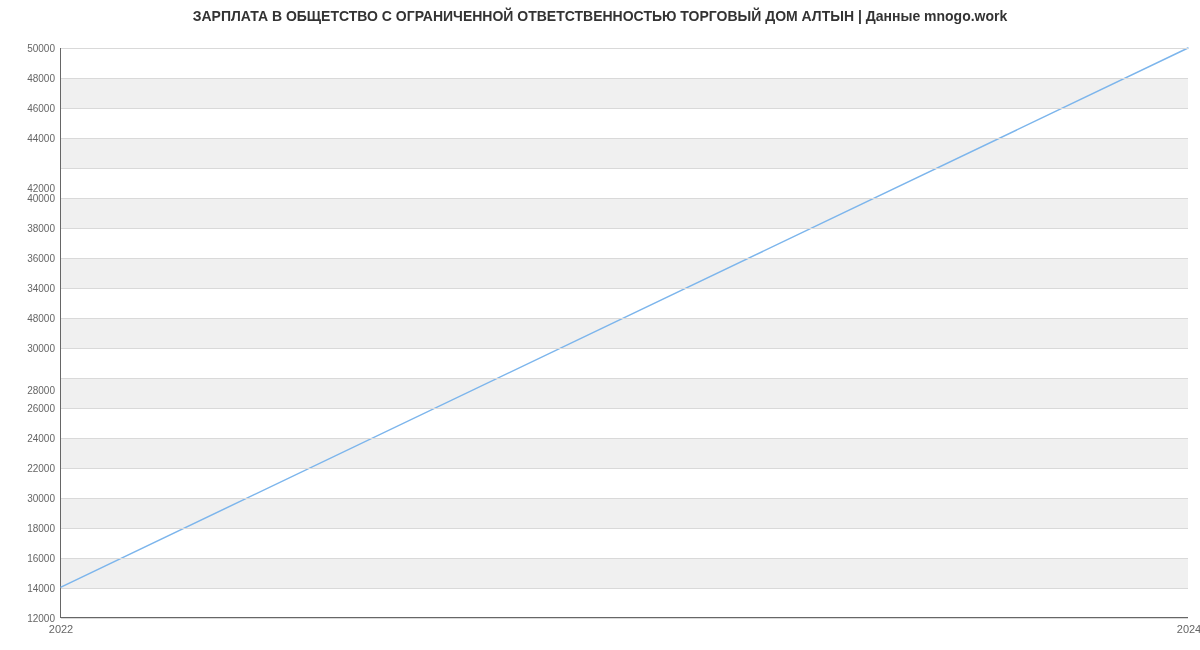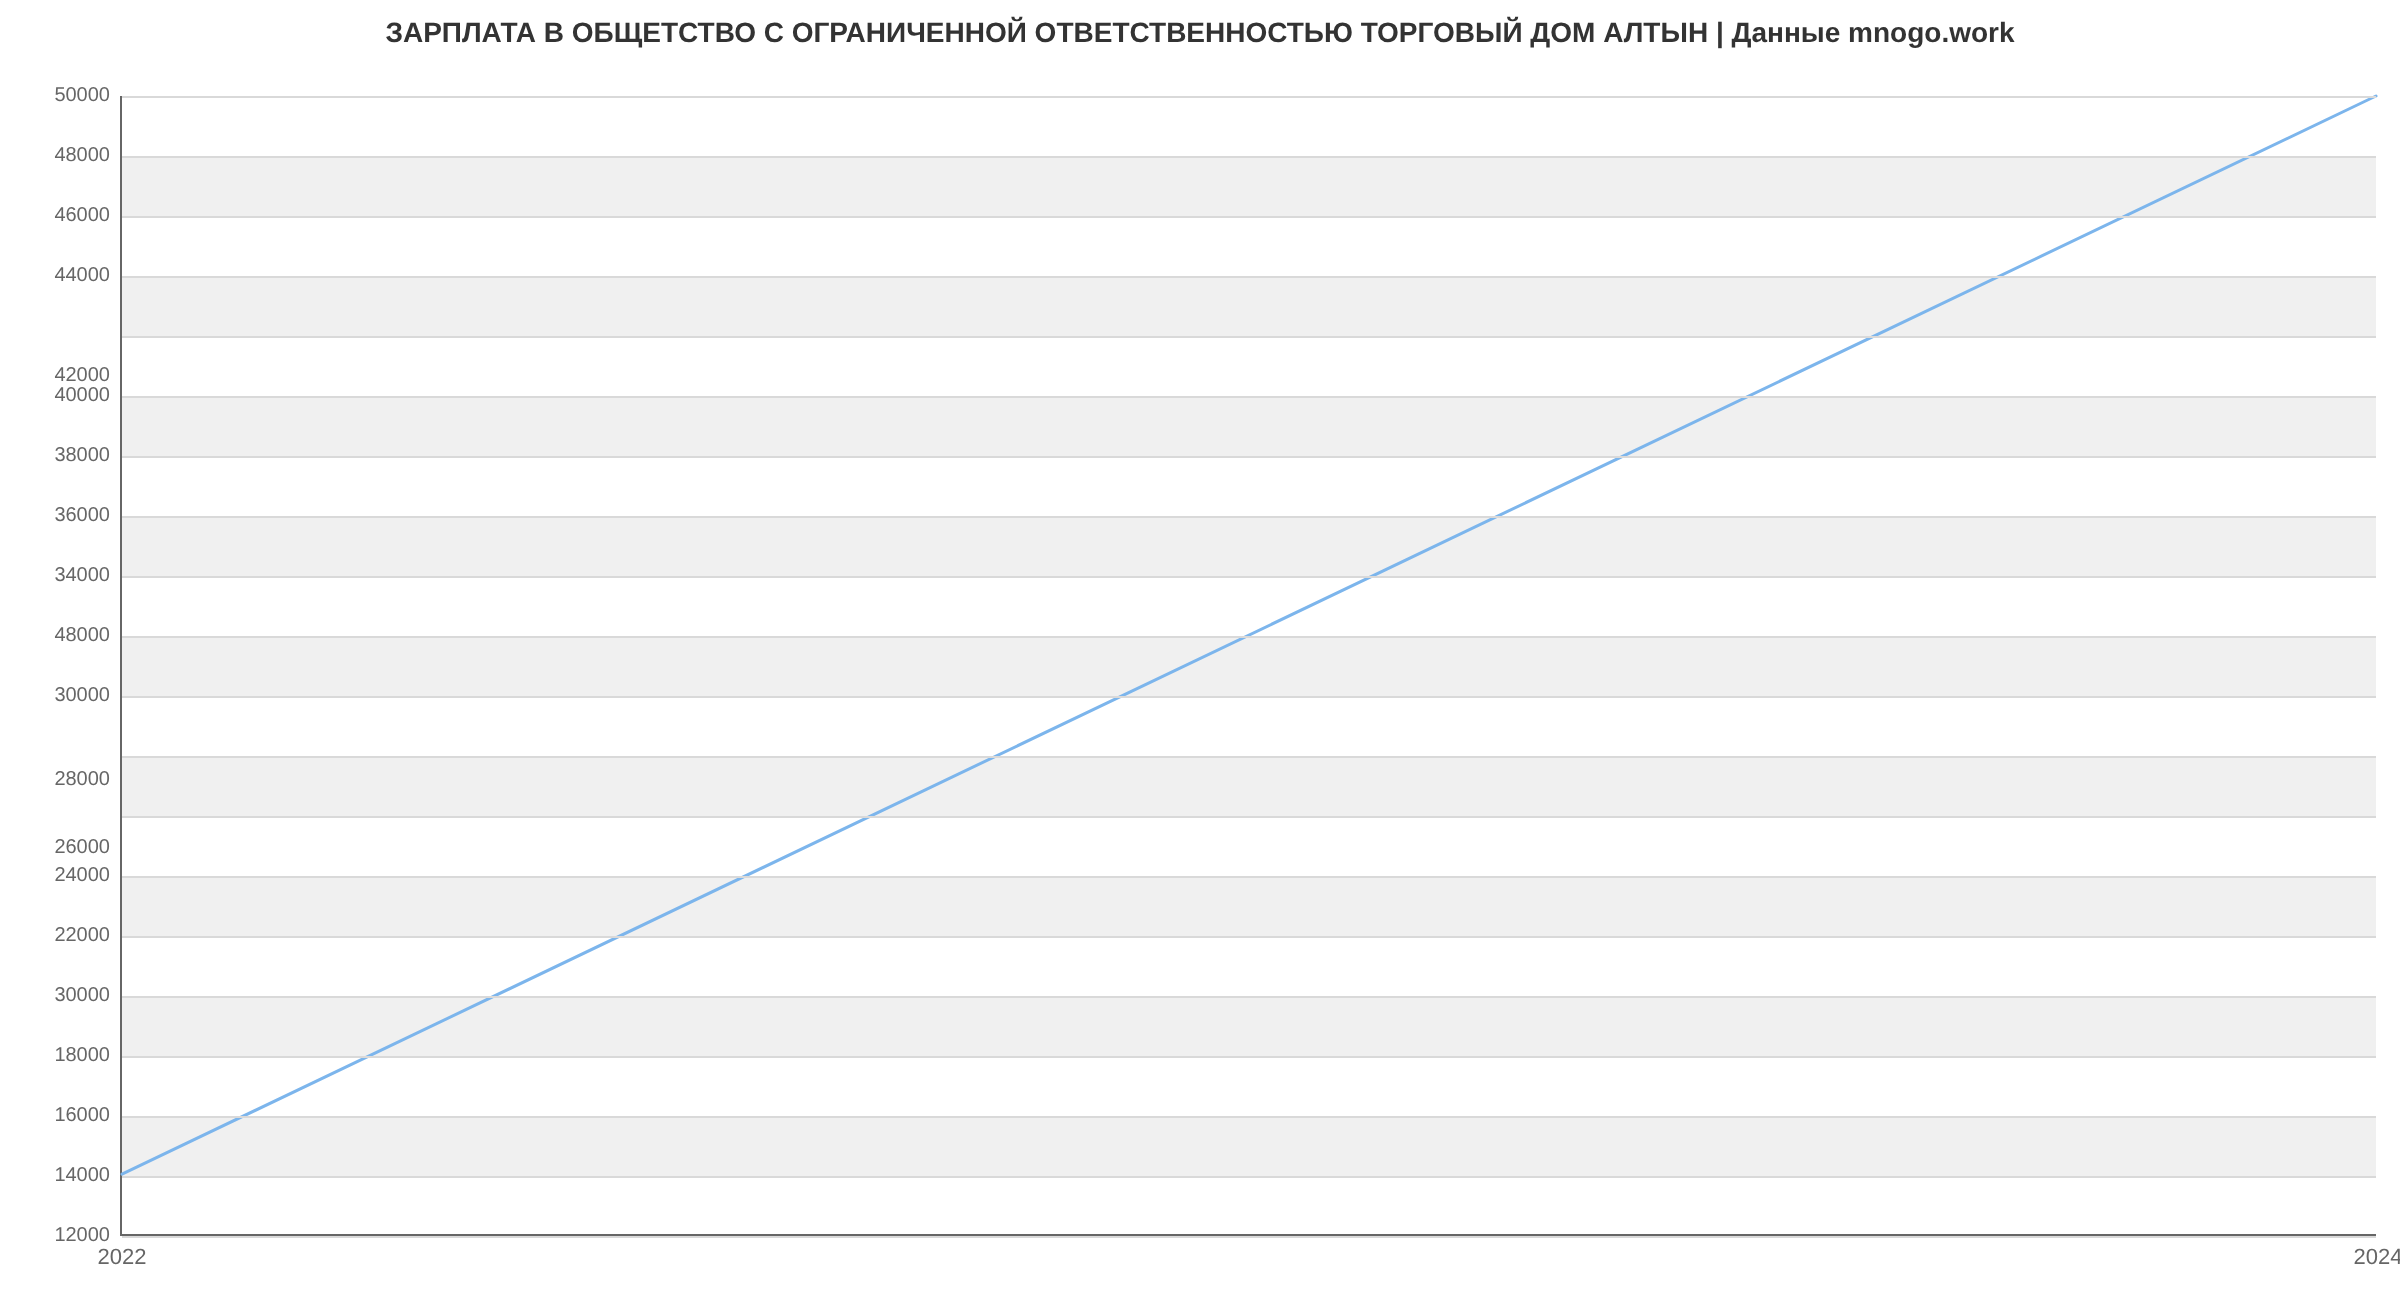--- a/index.html
+++ b/index.html
@@ -107,21 +107,21 @@
       <div class="y-tick-label" style="top: 510px;">16000</div>
       <div class="gridline" style="top: 480px;"></div>
       <div class="y-tick-label" style="top: 480px;">18000</div>
       <div class="gridline" style="top: 450px;"></div>
       <div class="y-tick-label" style="top: 450px;">30000</div>
       <div class="gridline" style="top: 420px;"></div>
       <div class="y-tick-label" style="top: 420px;">22000</div>
       <div class="gridline" style="top: 390px;"></div>
       <div class="y-tick-label" style="top: 390px;">24000</div>
       <div class="gridline" style="top: 360px;"></div>
-      <div class="y-tick-label" style="top: 376px;">26000</div>
+      <div class="y-tick-label" style="top: 360px;">26000</div>
       <div class="gridline" style="top: 330px;"></div>
       <div class="y-tick-label" style="top: 342px;">28000</div>
       <div class="gridline" style="top: 300px;"></div>
       <div class="y-tick-label" style="top: 300px;">30000</div>
       <div class="gridline" style="top: 270px;"></div>
       <div class="y-tick-label" style="top: 270px;">48000</div>
       <div class="gridline" style="top: 240px;"></div>
       <div class="y-tick-label" style="top: 240px;">34000</div>
       <div class="gridline" style="top: 210px;"></div>
       <div class="y-tick-label" style="top: 210px;">36000</div>

